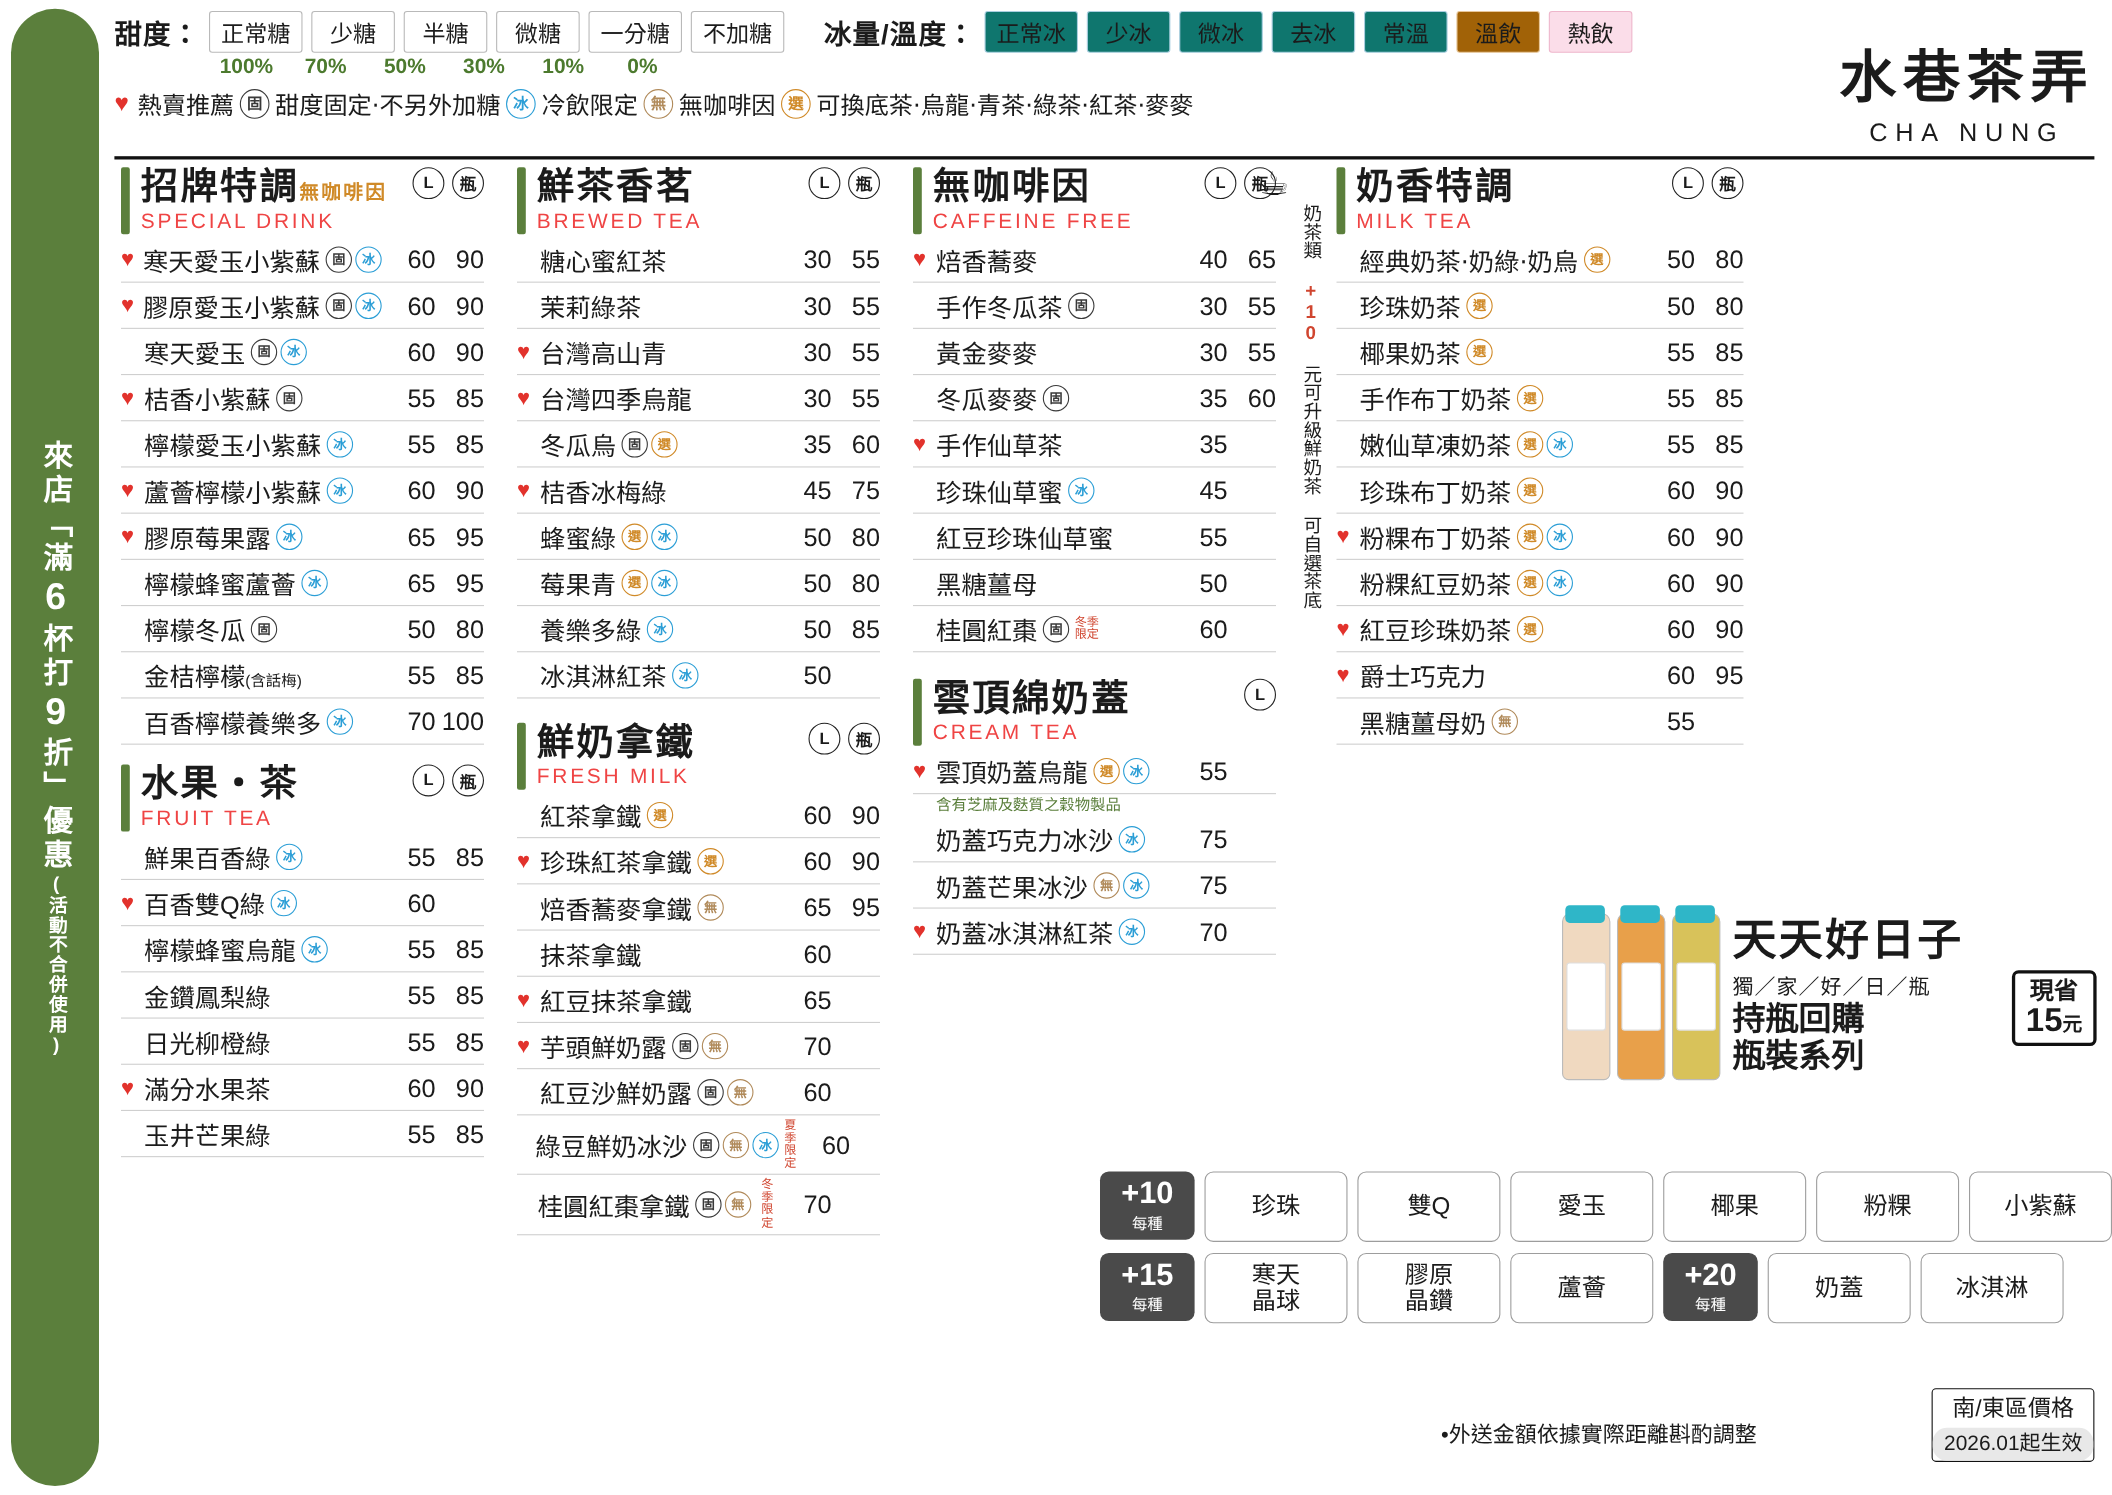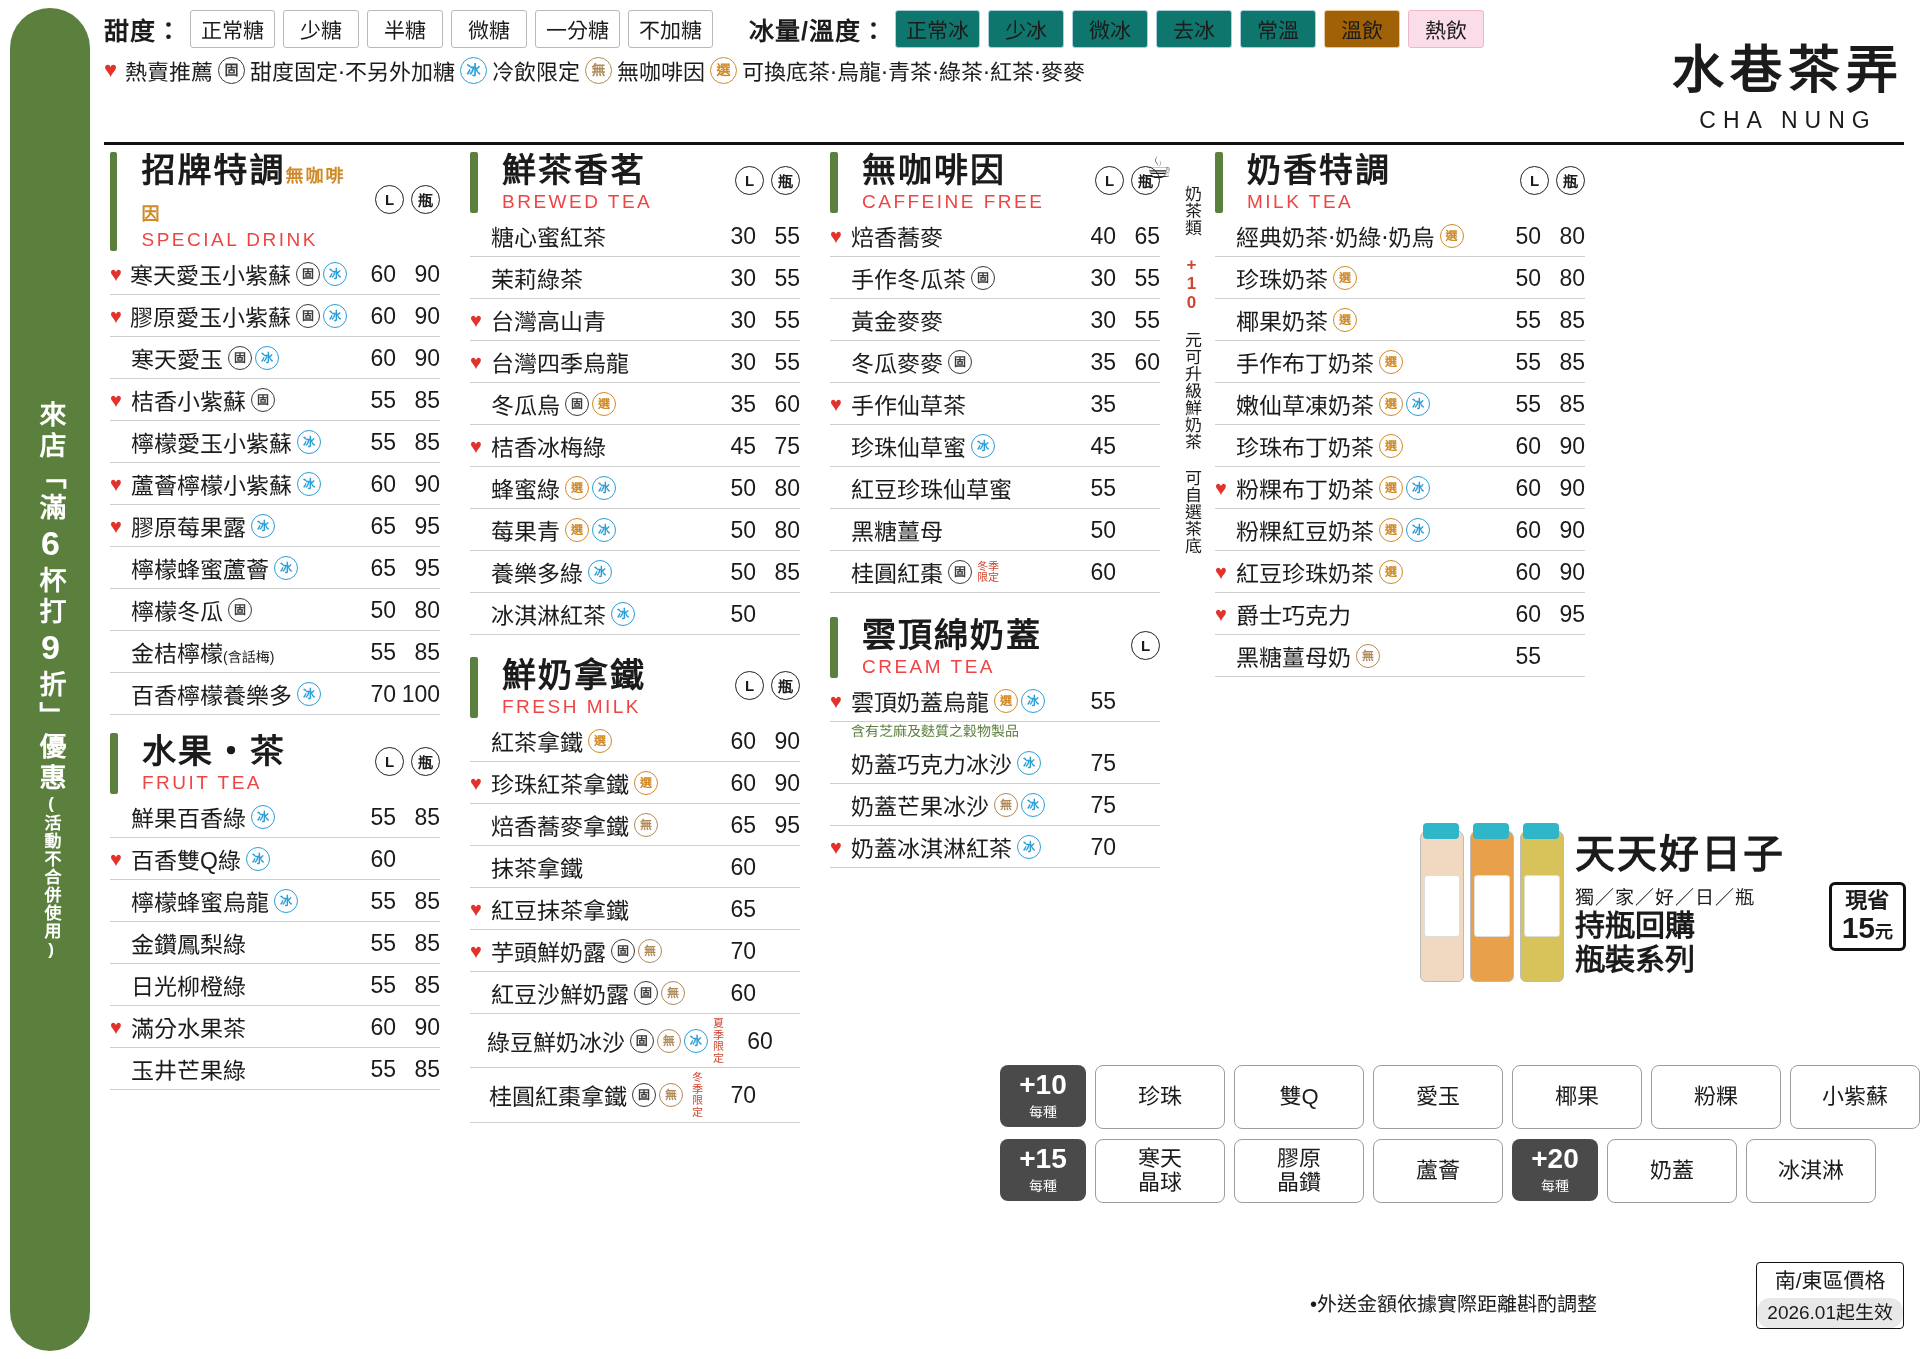--- a/index.html
+++ b/index.html
@@ -55,21 +55,21 @@
   .brand .en{font-size:23px;letter-spacing:7px;margin-top:4px;}
   .hdr-rule{position:absolute;left:104px;top:142px;width:1800px;height:3px;background:#111;}
 
   
   .col{position:absolute;top:152px;}
   .c1{left:110px;width:330px;}
   .c2{left:470px;width:330px;}
   .c3{left:830px;width:330px;}
   .c4{left:1215px;width:370px;}
 
-  .sect-head{display:flex;align-items:center;gap:24px;margin-bottom:2px;}
+  .sect-head{display:flex;align-items:flex-start;gap:10px;margin-bottom:2px;}
   .sect-bar{width:8px;background:#5b7f3c;border-radius:2px;align-self:stretch;min-height:56px;}
   .sect-title{font-size:34px;font-weight:bold;letter-spacing:2px;line-height:1.12;font-family:"Liberation Serif",serif;}
   .sect-sub{font-size:19px;letter-spacing:2.5px;color:#ef4444;margin-top:1px;}
   .sect-note{font-size:18px;color:#d08a28;font-weight:bold;}
   .head-right{margin-left:auto;display:flex;gap:7px;align-items:flex-end;padding-bottom:4px;}
   .sz{
     display:inline-flex;align-items:center;justify-content:center;
     width:27px;height:27px;border-radius:50%;border:1.6px solid #222;font-size:15px;font-weight:bold;
   }
 
@@ -162,20 +162,28 @@
       <span class="hlabel" style="margin-left:28px">冰量/溫度：</span>
       <span class="chip blue">正常冰</span>
       <span class="chip blue">少冰</span>
       <span class="chip blue">微冰</span>
       <span class="chip blue">去冰</span>
       <span class="chip blue">常溫</span>
       <span class="chip orange">溫飲</span>
       <span class="chip pink">熱飲</span>
     </div>
 
+    <div class="pcts">
+      <span>100%</span>
+      <span>70%</span>
+      <span>50%</span>
+      <span>30%</span>
+      <span>10%</span>
+      <span>0%</span>
+    </div>
 
     <div class="legend">
       <span class="heart">♥</span>
       <span>熱賣推薦</span>
       <span class="icon-badge fix">固</span>
       <span>甜度固定‧不另外加糖</span>
       <span class="icon-badge ice">冰</span>
       <span>冷飲限定</span>
       <span class="icon-badge nocaf">無</span>
       <span>無咖啡因</span>

